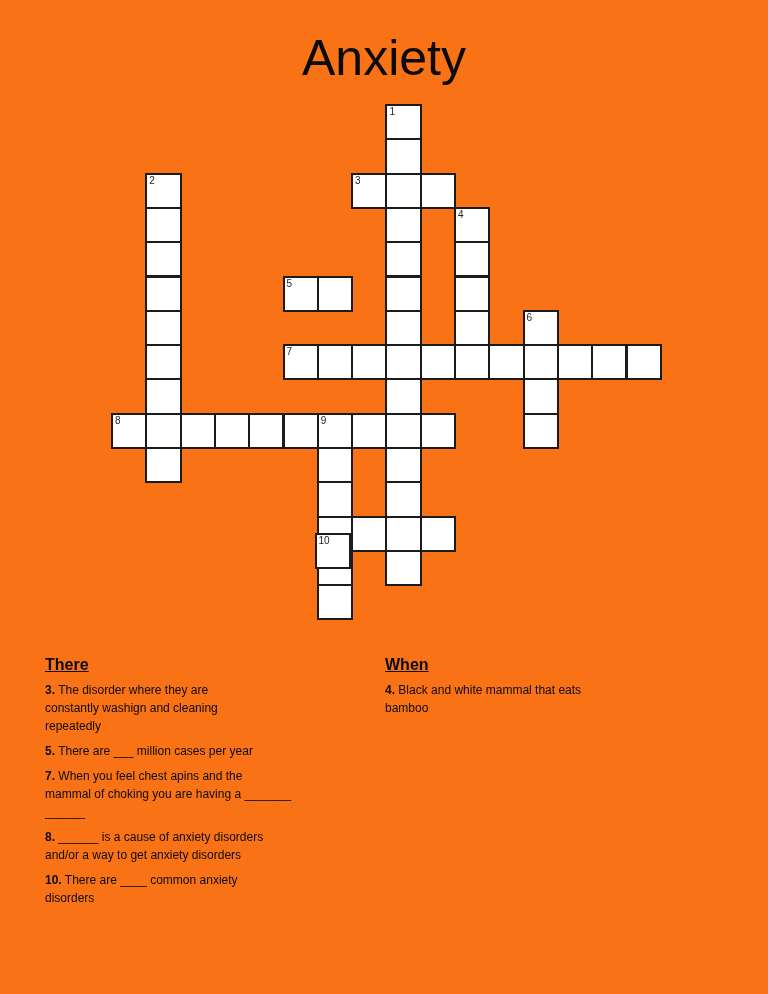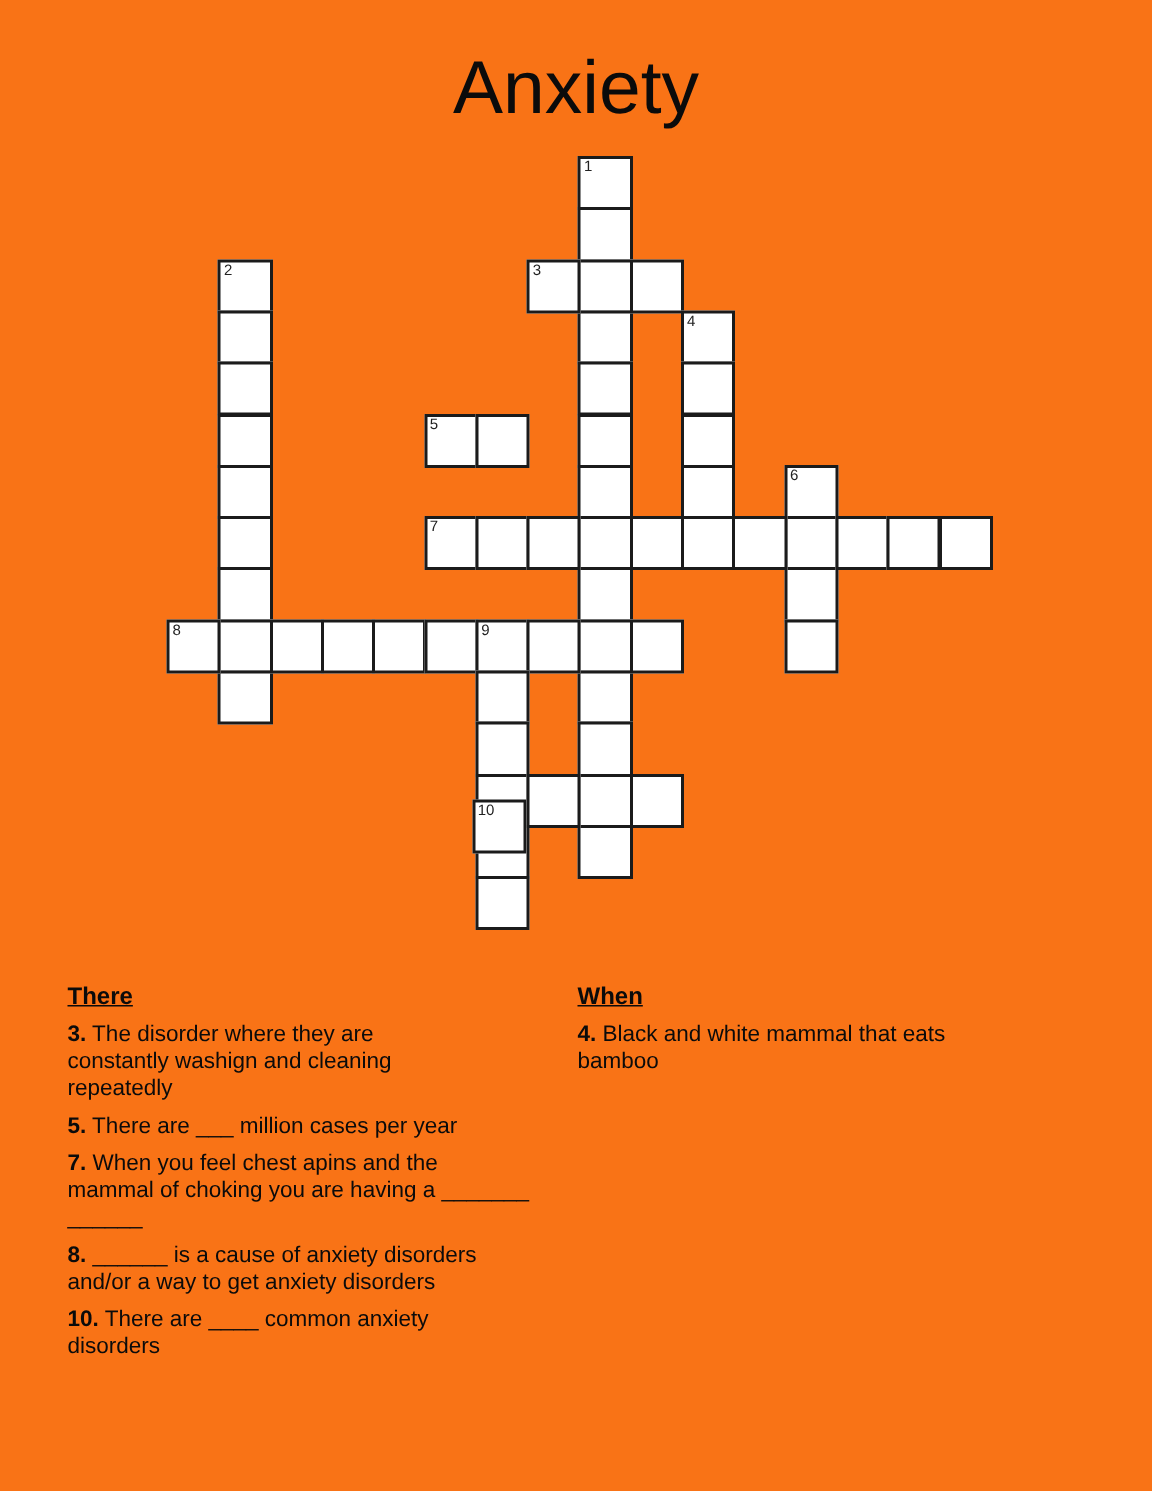--- a/index.html
+++ b/index.html
@@ -46,21 +46,21 @@
   .clue-heading {
     margin: 0;
     font-size: 16px;
     line-height: 19px;
     font-weight: 700;
     text-decoration: underline;
     color: #0b0b0b;
   }
   .clue {
     margin: 7px 0 0 0;
-    font-size: 15px;
+    font-size: 12px;
     line-height: 18px;
     white-space: pre-line;
     color: #0b0b0b;
   }
   .clue b { font-weight: 700; }
 </style>
 </head>
 <body>
 
 <div class="page">

